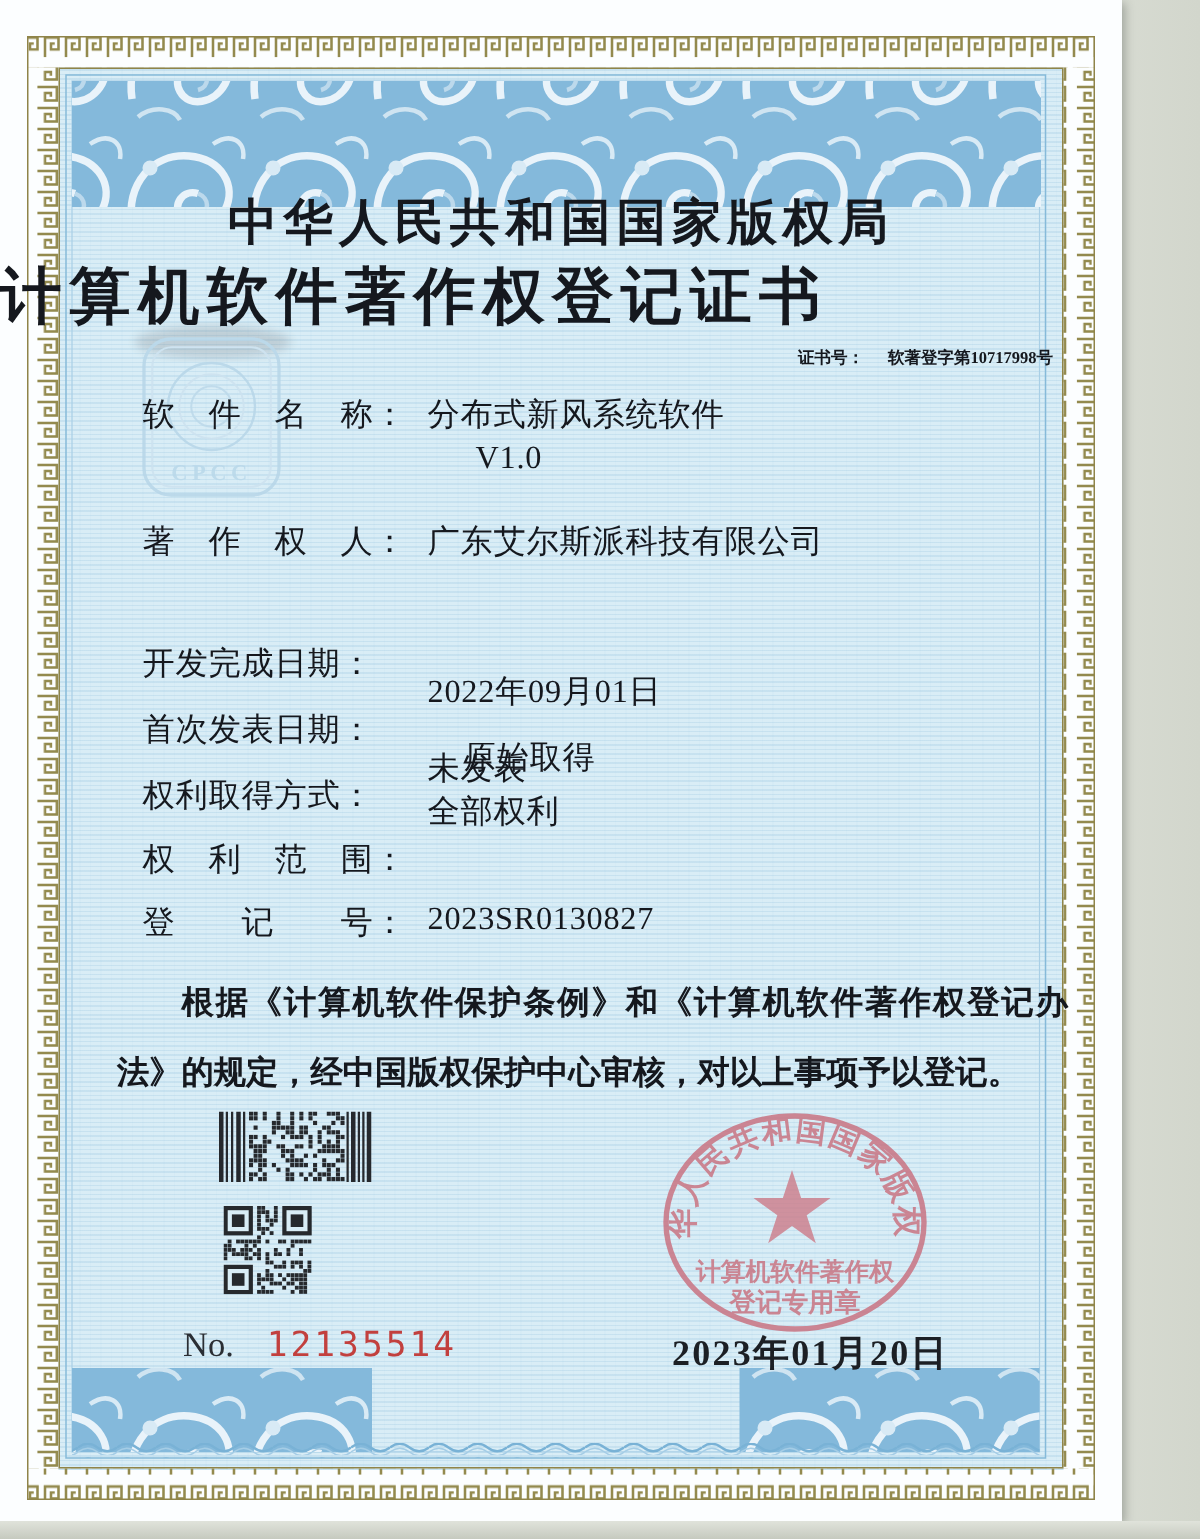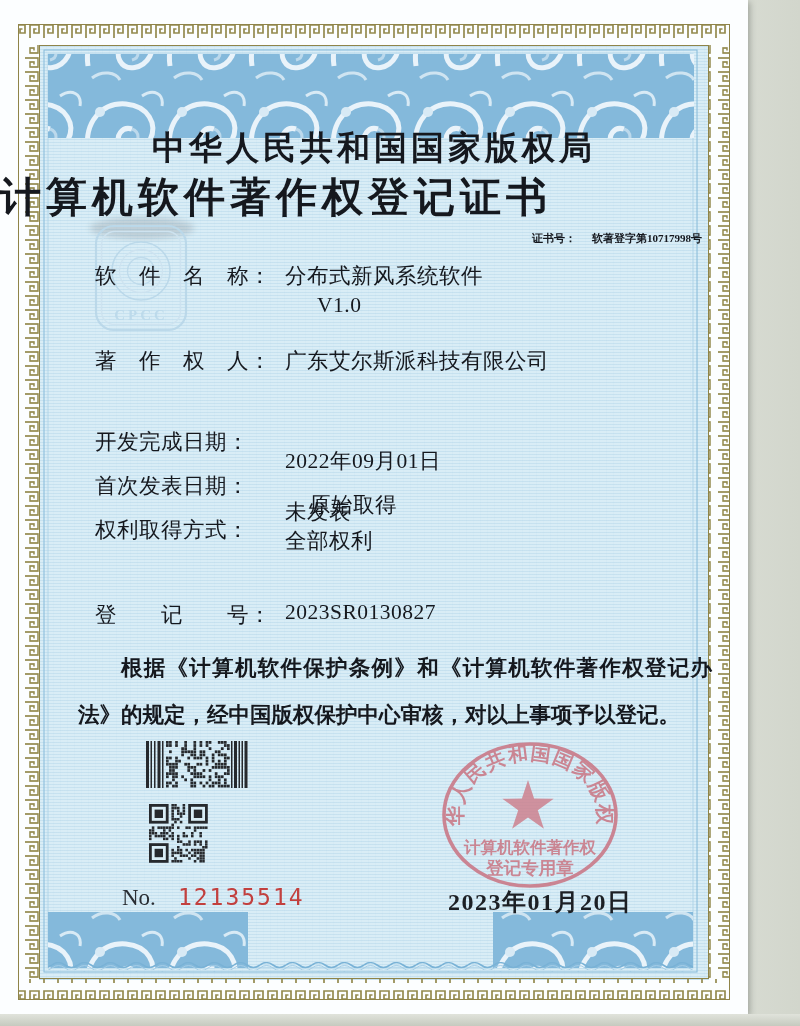--- a/index.html
+++ b/index.html
@@ -120,20 +120,21 @@
 
   <div class="txt lbl r3l">开发完成日期：</div>
   <div class="txt val-txt r3v">2022年09月01日</div>
 
   <div class="txt lbl r4l">首次发表日期：</div>
   <div class="txt val-txt r4v">未发表</div>
 
   <div class="txt lbl r5l">权利取得方式：</div>
   <div class="txt val-txt r5v">原始取得</div>
 
+  <div class="txt lbl r6l">权　利　范　围：</div>
   <div class="txt val-txt r6v">全部权利</div>
 
   <div class="txt lbl r7l">登　　记　　号：</div>
   <div class="txt val-txt r7v">2023SR0130827</div>
 
   <div class="statement">根据《计算机软件保护条例》和《计算机软件著作权登记办法》的规定，经中国版权保护中心审核，对以上事项予以登记。</div>
 
   <div class="barcode"><svg width="104" height="47" viewBox="0 0 104 47">
         <rect x="0" y="0" width="3" height="47" fill="#26292d"></rect>
         <rect x="4.5" y="0" width="1.5" height="47" fill="#26292d"></rect>

